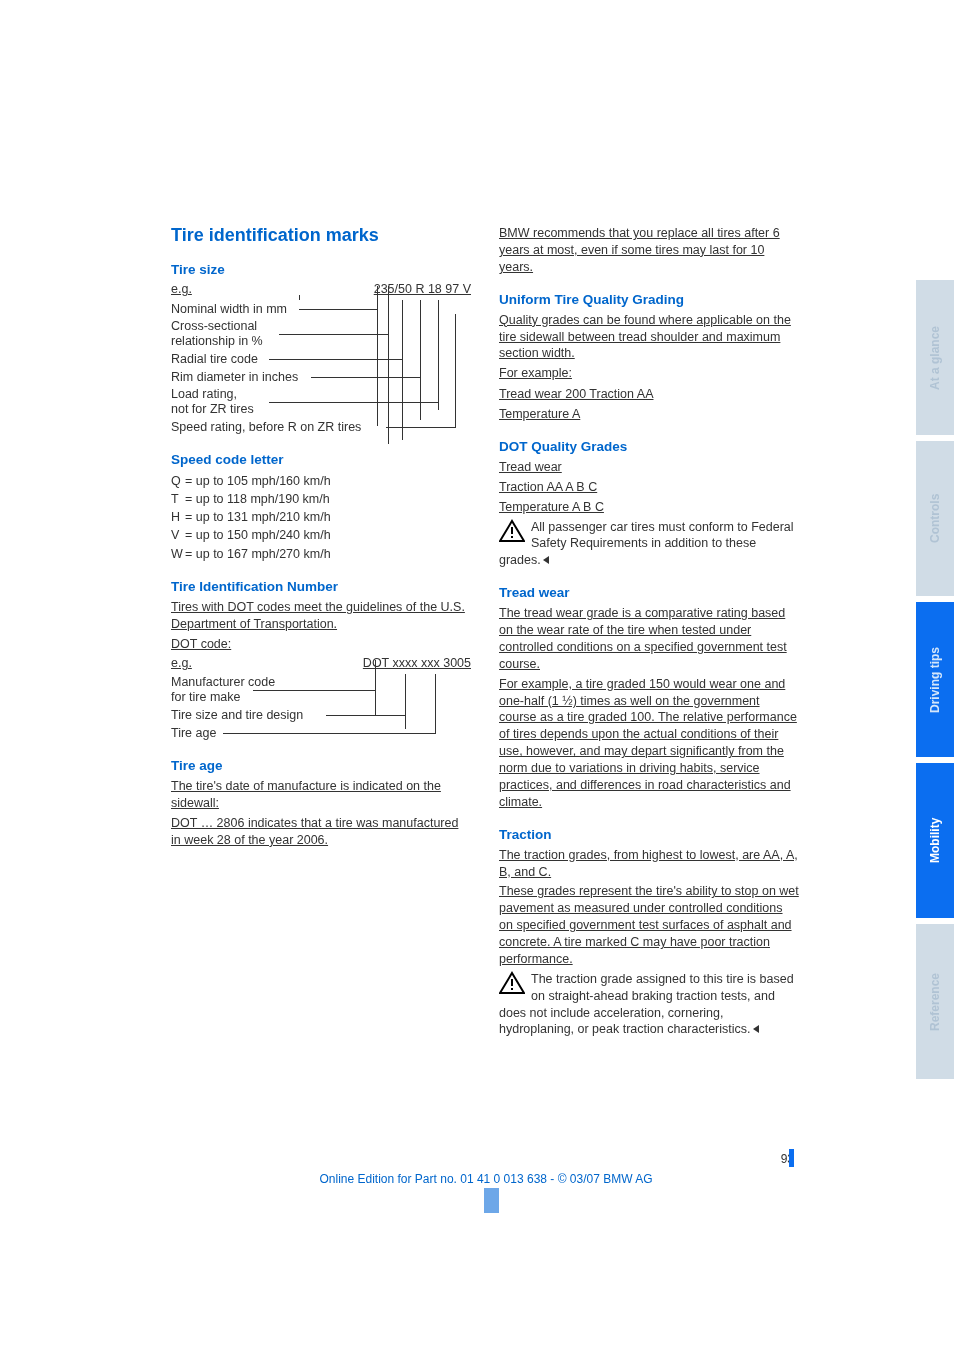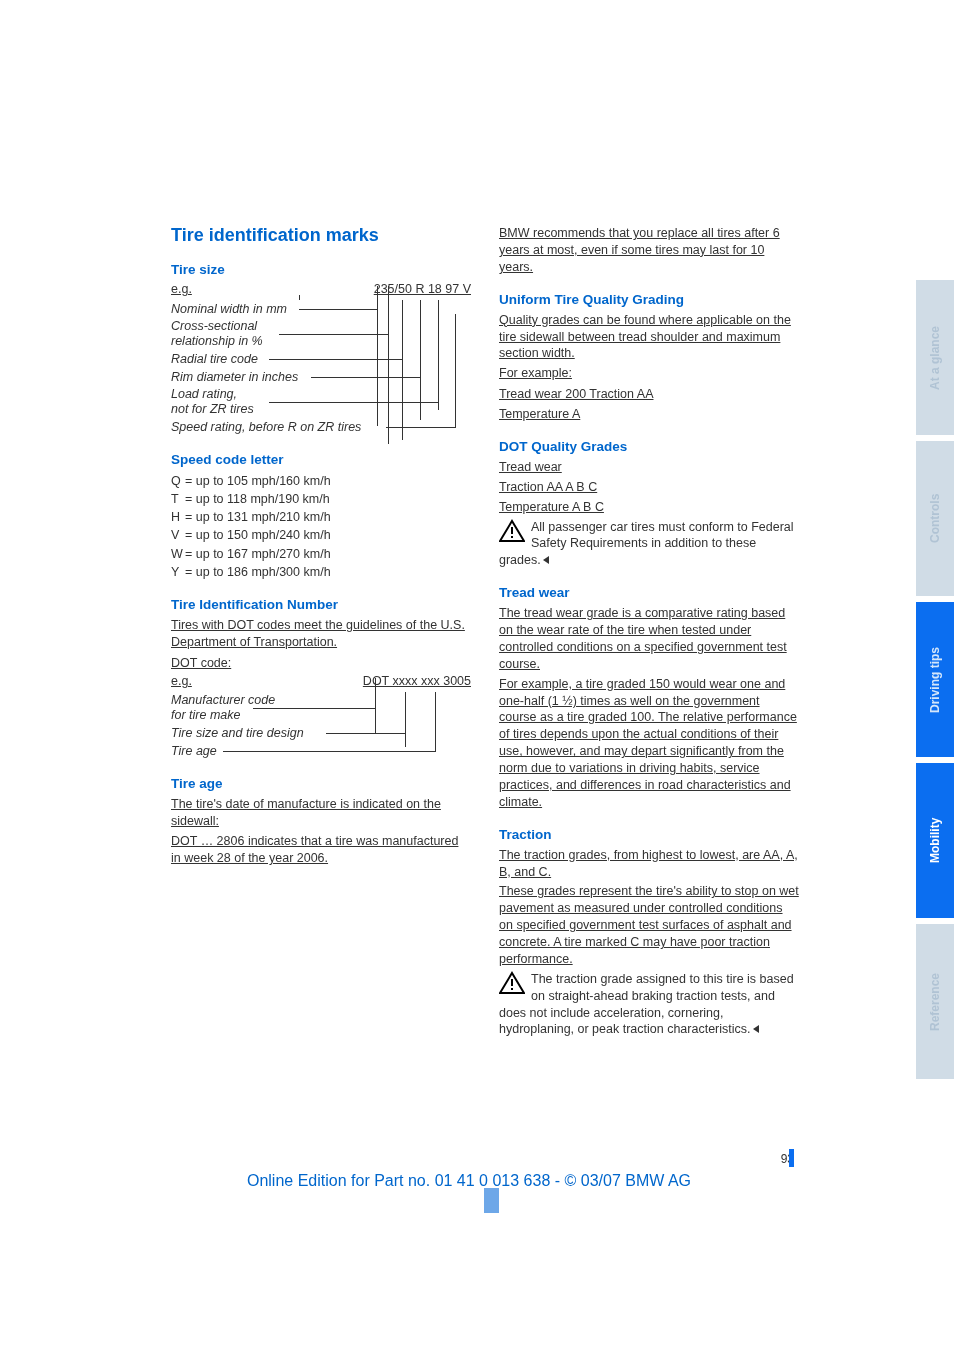--- a/index.html
+++ b/index.html
@@ -41,21 +41,20 @@
   }
   .eg-row {
     display: flex;
     justify-content: space-between;
     margin-bottom: 4px;
     text-decoration: underline;
   }
   .diagram {
     position: relative;
     margin-bottom: 6px;
-    font-style: italic;
   }
   .diag-row {
     position: relative;
     height: 18px;
     display: flex;
     align-items: center;
   }
   .diag-row.tall { height: 32px; }
   .diag-label {
     white-space: pre-line;
@@ -118,25 +117,25 @@
   .pagenum-bar {
     position: absolute;
     right: 160px;
     top: 1149px;
     width: 5px;
     height: 18px;
     background: #0b6ef0;
   }
   .footer {
     position: absolute;
-    left: 154px;
+    left: 171px;
     top: 1172px;
     width: 630px;
     text-align: center;
-    font-size: 16px;
+    font-size: 12px;
     color: #0066cc;
   }
   .footer-bar {
     position: absolute;
     left: 484px;
     top: 1188px;
     width: 15px;
     height: 25px;
     background: #6da7e8;
   }
@@ -191,21 +190,20 @@
       </div>
     </div>
 
     <div class="h2">Speed code letter</div>
     <div class="speed-code">
       <div><span class="letter">Q</span><span>= up to 105 mph/160 km/h</span></div>
       <div><span class="letter">T</span><span>= up to 118 mph/190 km/h</span></div>
       <div><span class="letter">H</span><span>= up to 131 mph/210 km/h</span></div>
       <div><span class="letter">V</span><span>= up to 150 mph/240 km/h</span></div>
       <div><span class="letter">W</span><span>= up to 167 mph/270 km/h</span></div>
-      <div><span class="letter">Y</span><span>= up to 186 mph/300 km/h</span></div>
     </div>
 
     <div class="h2">Tire Identification Number</div>
     <div class="body-text">Tires with DOT codes meet the guidelines of the U.S. Department of Transportation.</div>
     <div class="body-text" style="margin-top:4px">DOT code:</div>
     <div class="eg-row">
       <span>e.g.</span>
       <span>DOT xxxx xxx 3005</span>
     </div>
     <div class="diagram">

